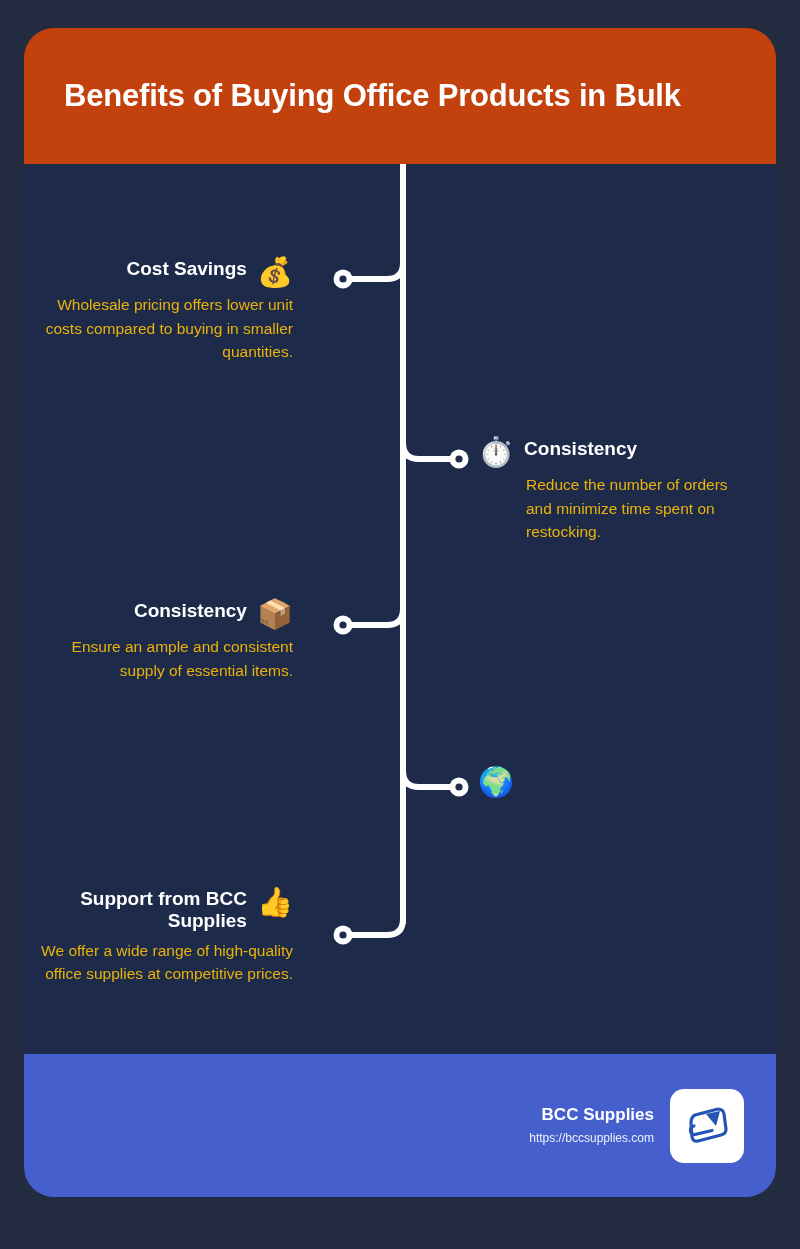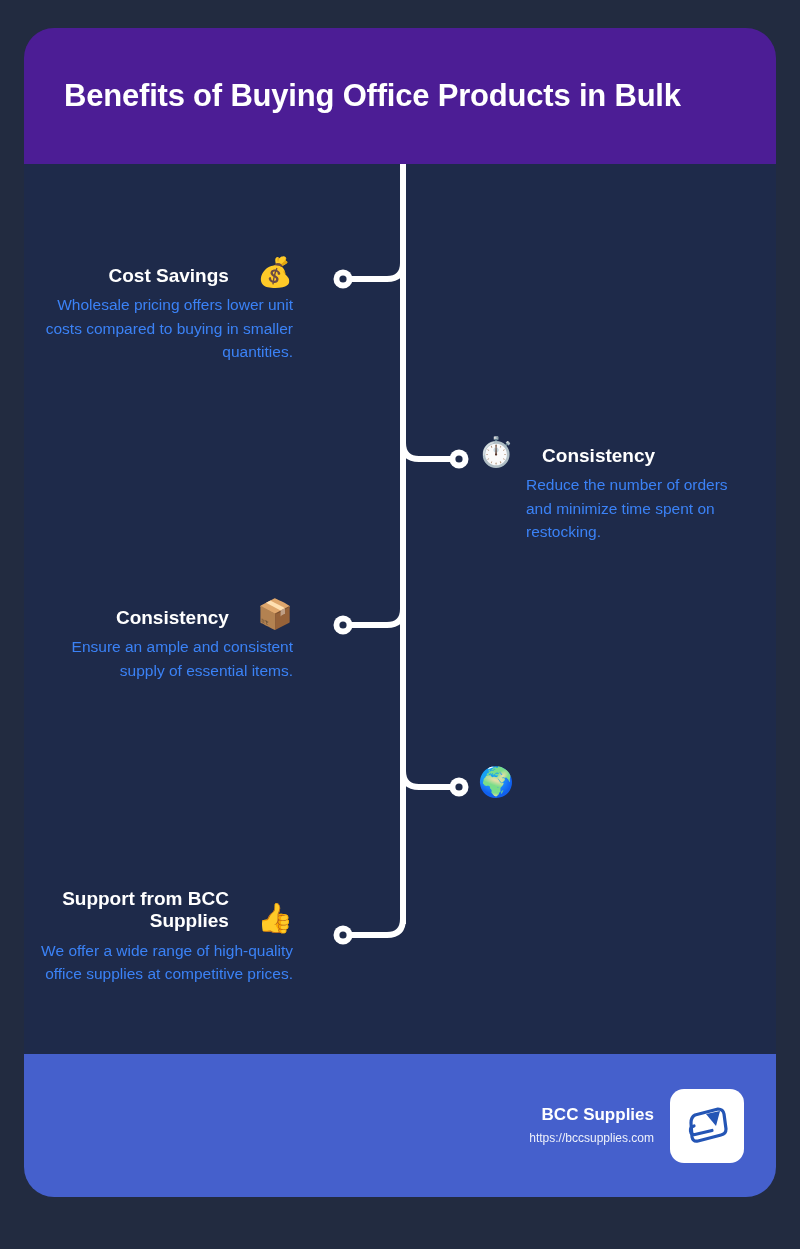--- a/index.html
+++ b/index.html
@@ -20,21 +20,21 @@
     height: 1249px;
   }
 
   
   .header {
     position: absolute;
     left: 24px;
     top: 28px;
     width: 752px;
     height: 136px;
-    background: #4c1d95;
+    background: #c2410c;
     border-radius: 30px 30px 0 0;
     box-sizing: border-box;
     display: flex;
     align-items: center;
   }
   .header-title {
     color: #ffffff;
     font-size: 31px;
     font-weight: bold;
     letter-spacing: -0.2px;
@@ -68,42 +68,42 @@
     position: absolute;
   }
   .row-left {
     text-align: right;
   }
   .row-right {
     text-align: left;
   }
   .row-head {
     display: flex;
-    align-items: flex-end;
-    gap: 28px;
+    align-items: flex-start;
+    gap: 10px;
   }
   .row-left .row-head {
     justify-content: flex-end;
   }
   .row-right .row-head {
     justify-content: flex-start;
   }
   .row-title {
     color: #ffffff;
     font-size: 19px;
     font-weight: bold;
     line-height: 1.18;
   }
   .row-emoji {
     font-size: 29px;
     line-height: 1;
     flex: 0 0 auto;
   }
   .row-desc {
-    color: #3b82f6;
+    color: #eab308;
     font-size: 15.5px;
     line-height: 1.52;
     margin-top: 6px;
   }
 
   
   .row.r1 { left: 35px; top: 258px; width: 258px; }
   .row.r1 .row-head { width: 293px; margin-left: -35px; }
   .row.r3 { left: 35px; top: 600px; width: 258px; }
   .row.r3 .row-head { width: 293px; margin-left: -35px; }

